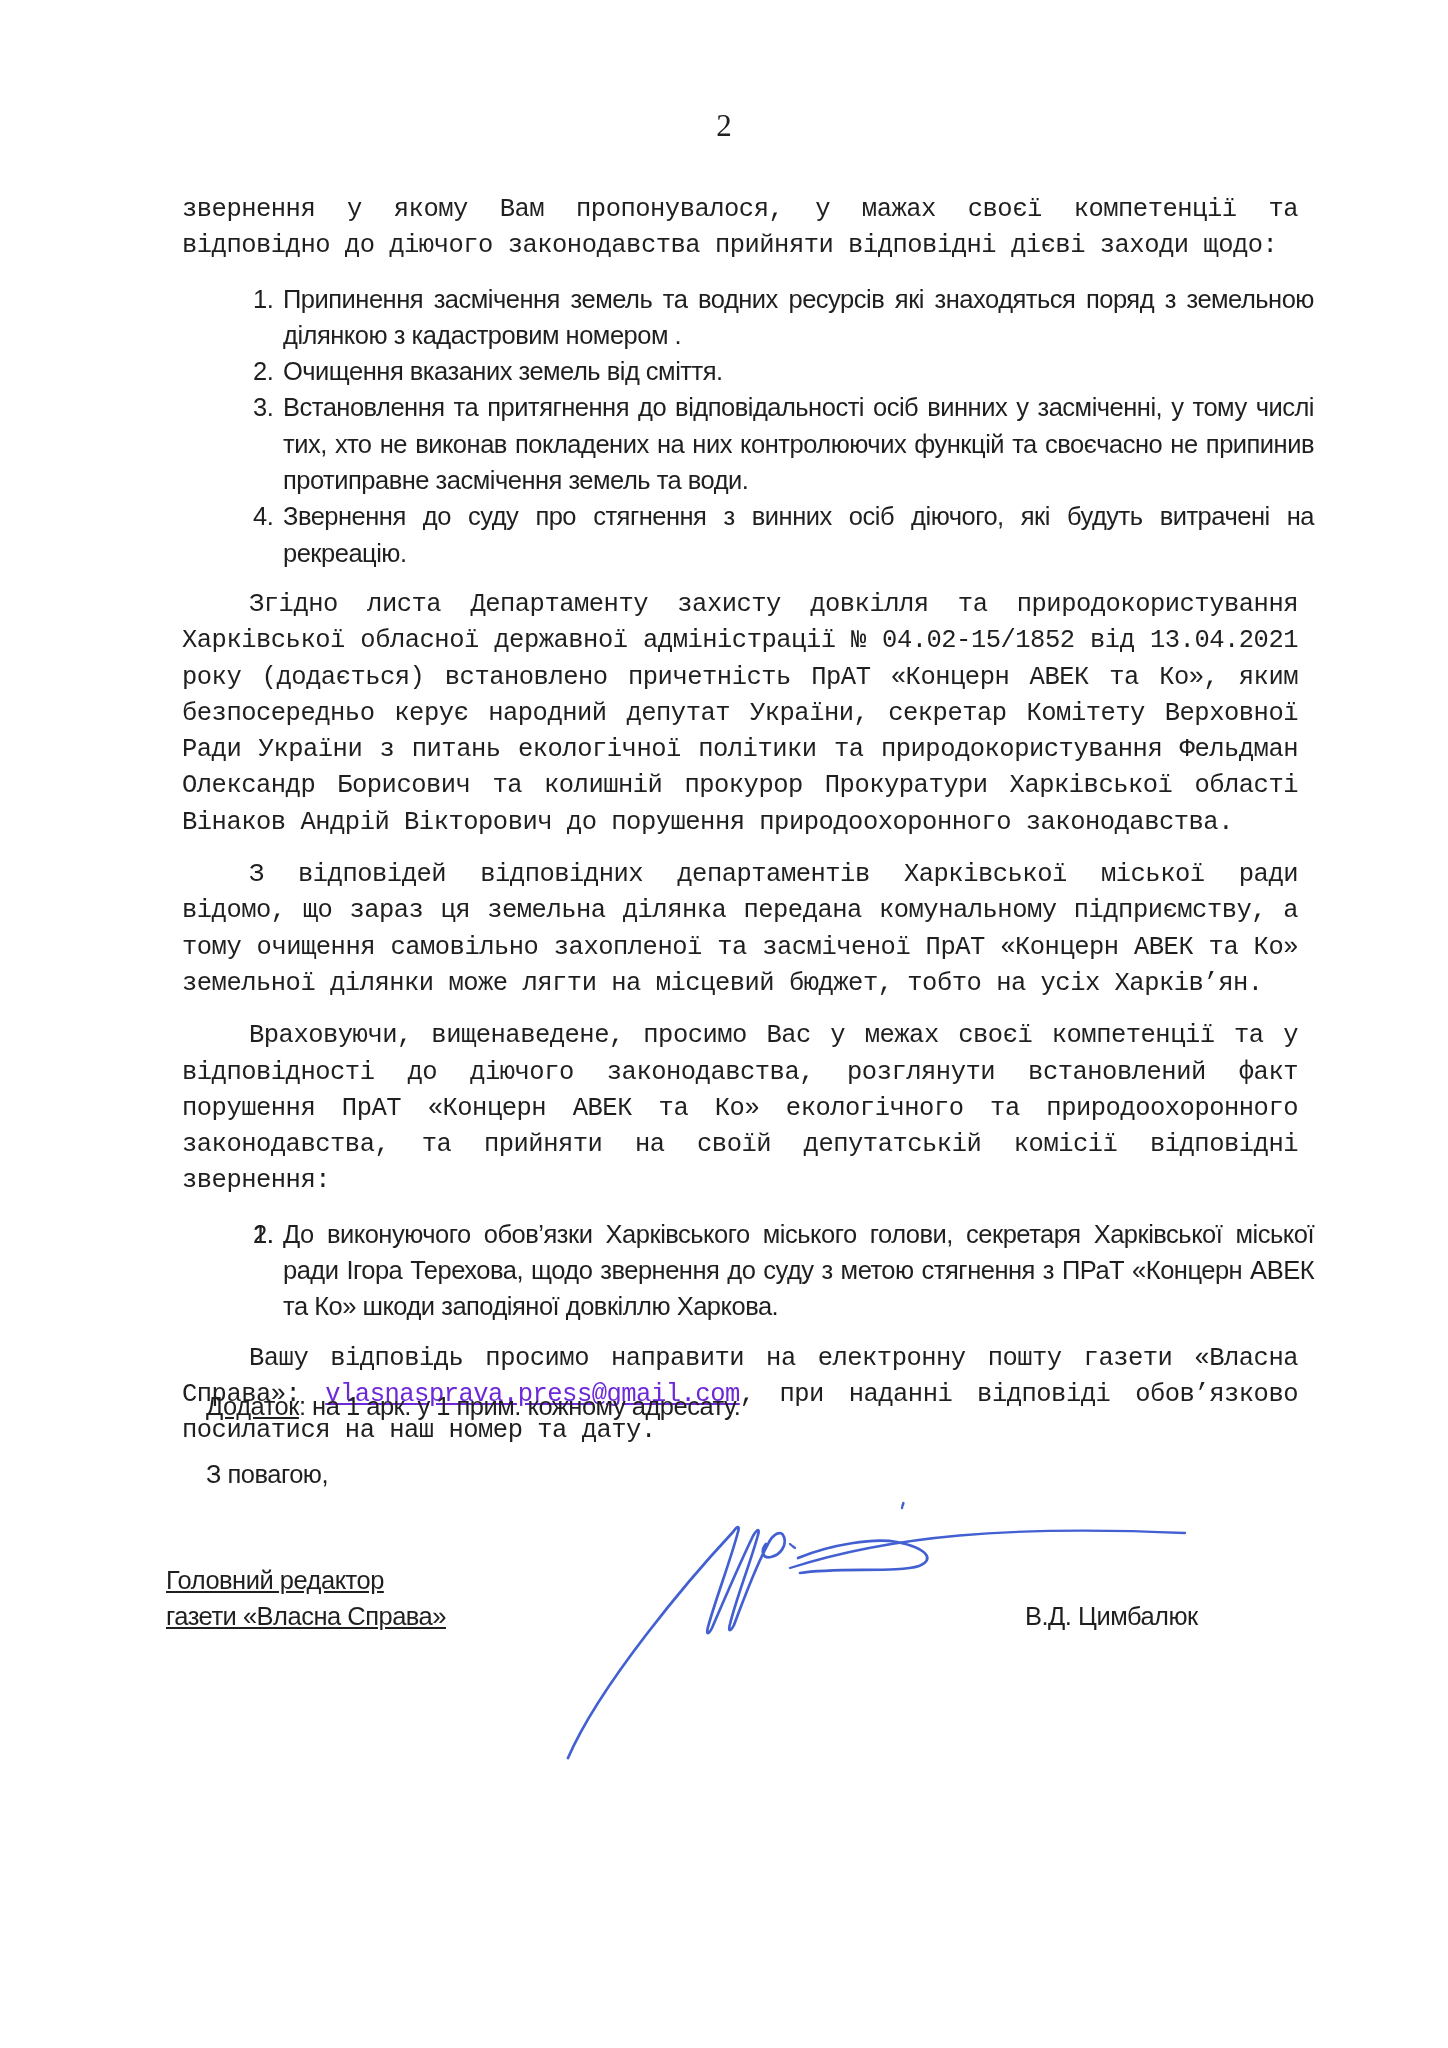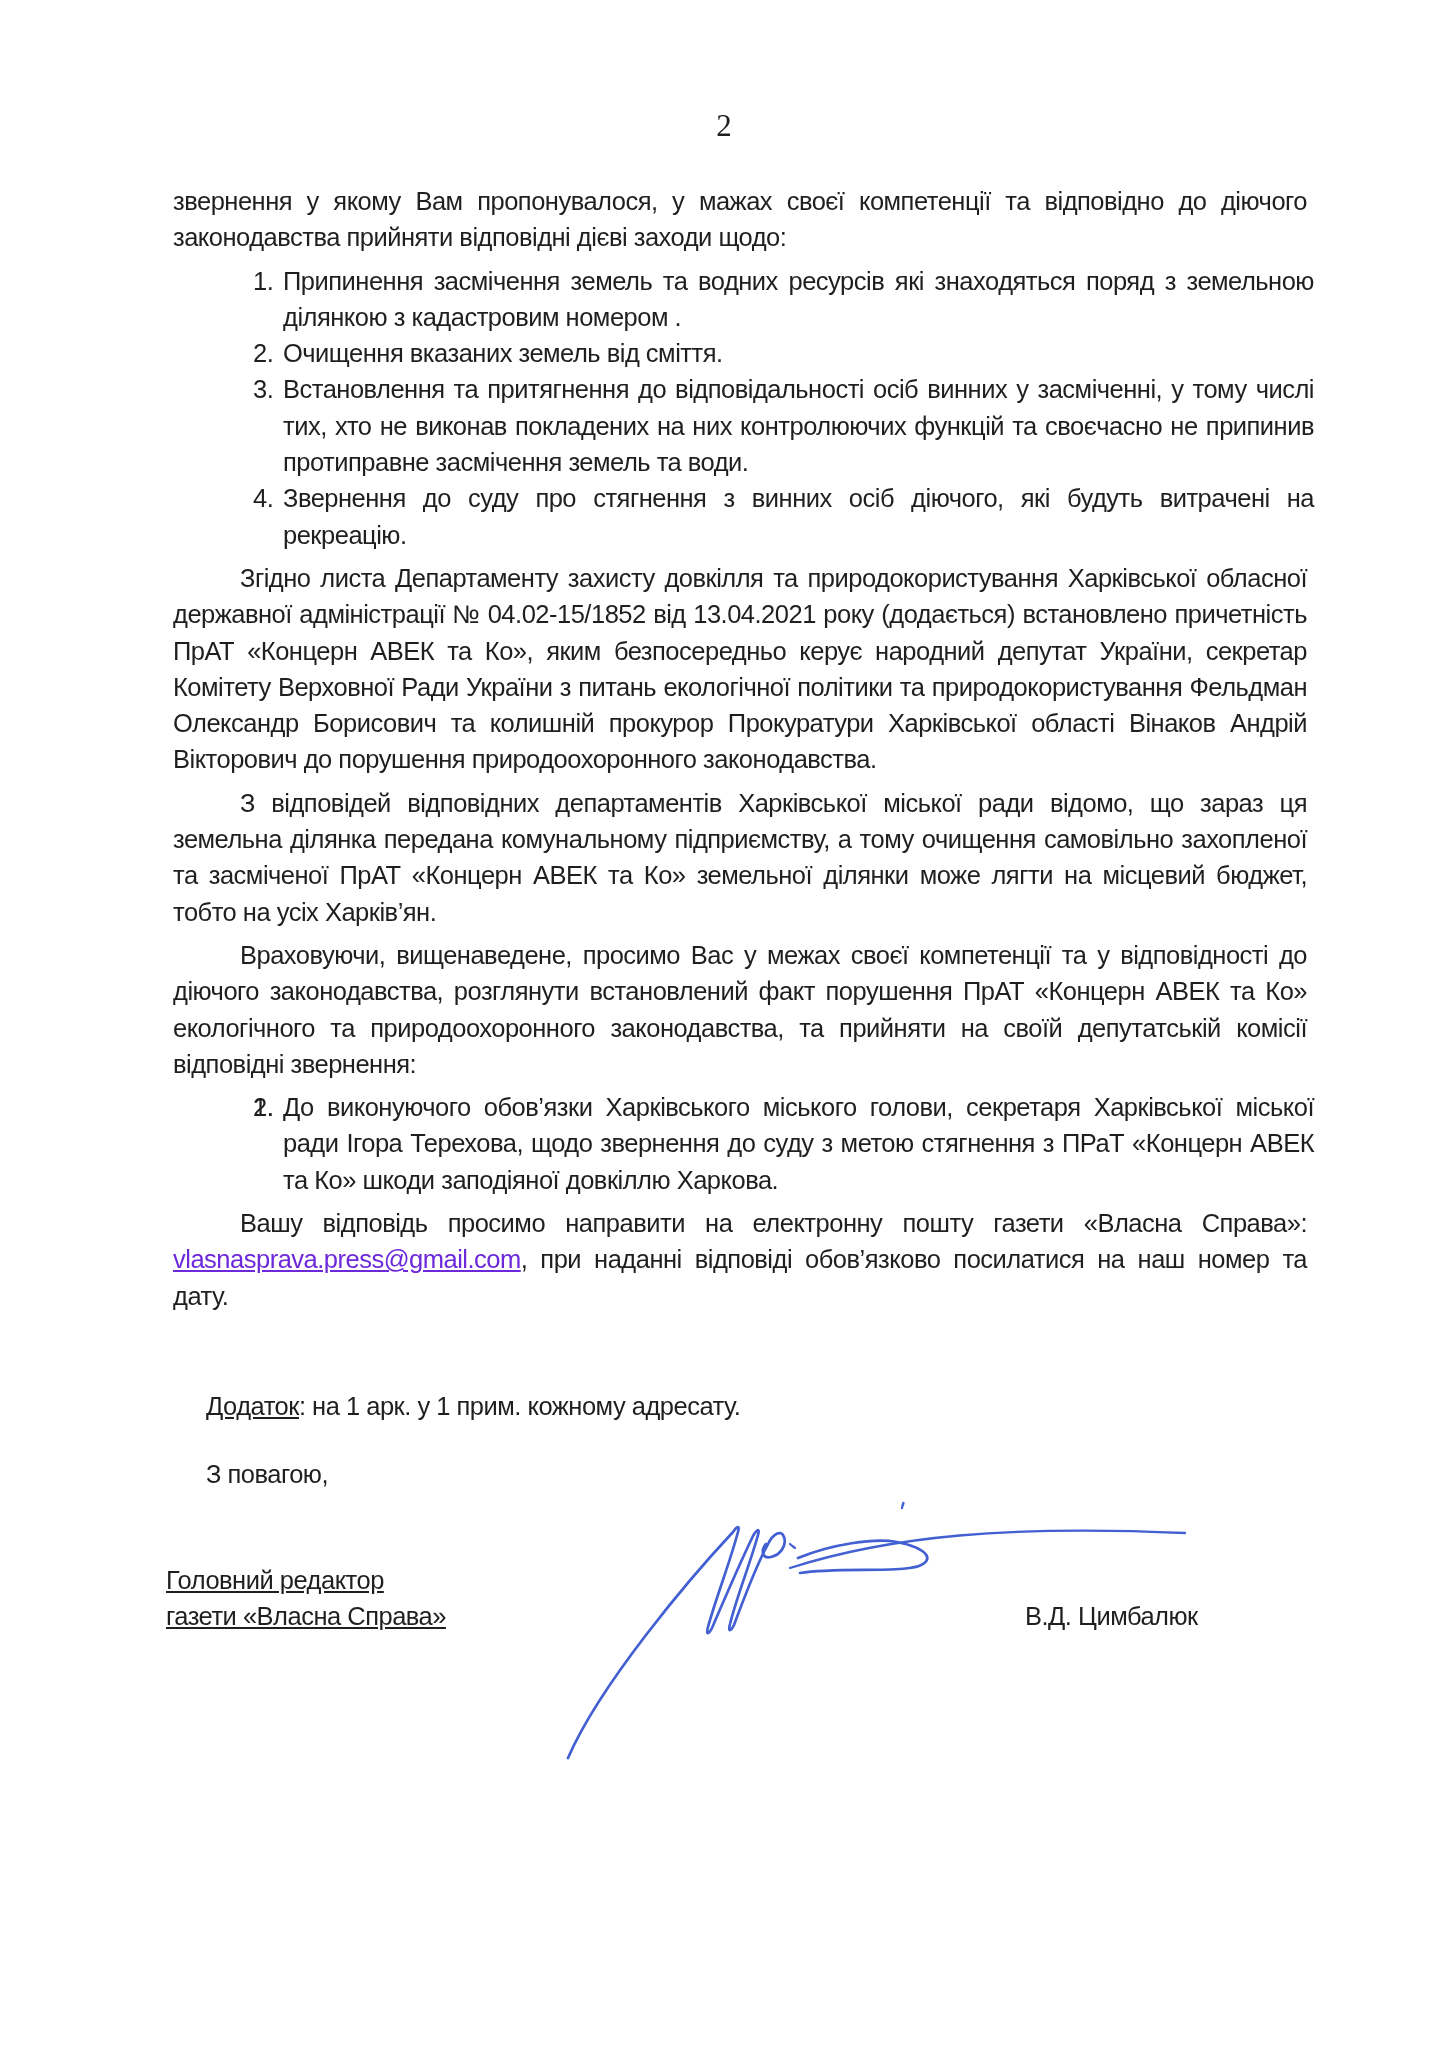--- a/index.html
+++ b/index.html
@@ -27,21 +27,21 @@
     top: 176px;
     left: 166px;
     width: 1148px;
     font-size: 25.5px;
     line-height: 36.3px;
     letter-spacing: -0.5px;
     text-align: justify;
     text-align-last: left;
     hyphens: none;
   }
-  .para { margin: 7px; padding: 0; }
+  .para { margin: 16px; padding: 0; font-family: Liberation Mono, monospace; }
   .para.indent { text-indent: 67px; }
   .li { position: relative; }
   .li-num { position: absolute; left: 87px; top: 0; }
   .li-body { margin-left: 117px; text-align: justify; }
   a.email, .email {
     color: #6d28d9;
     text-decoration: underline;
     cursor: pointer;
   }
   .attachment {

